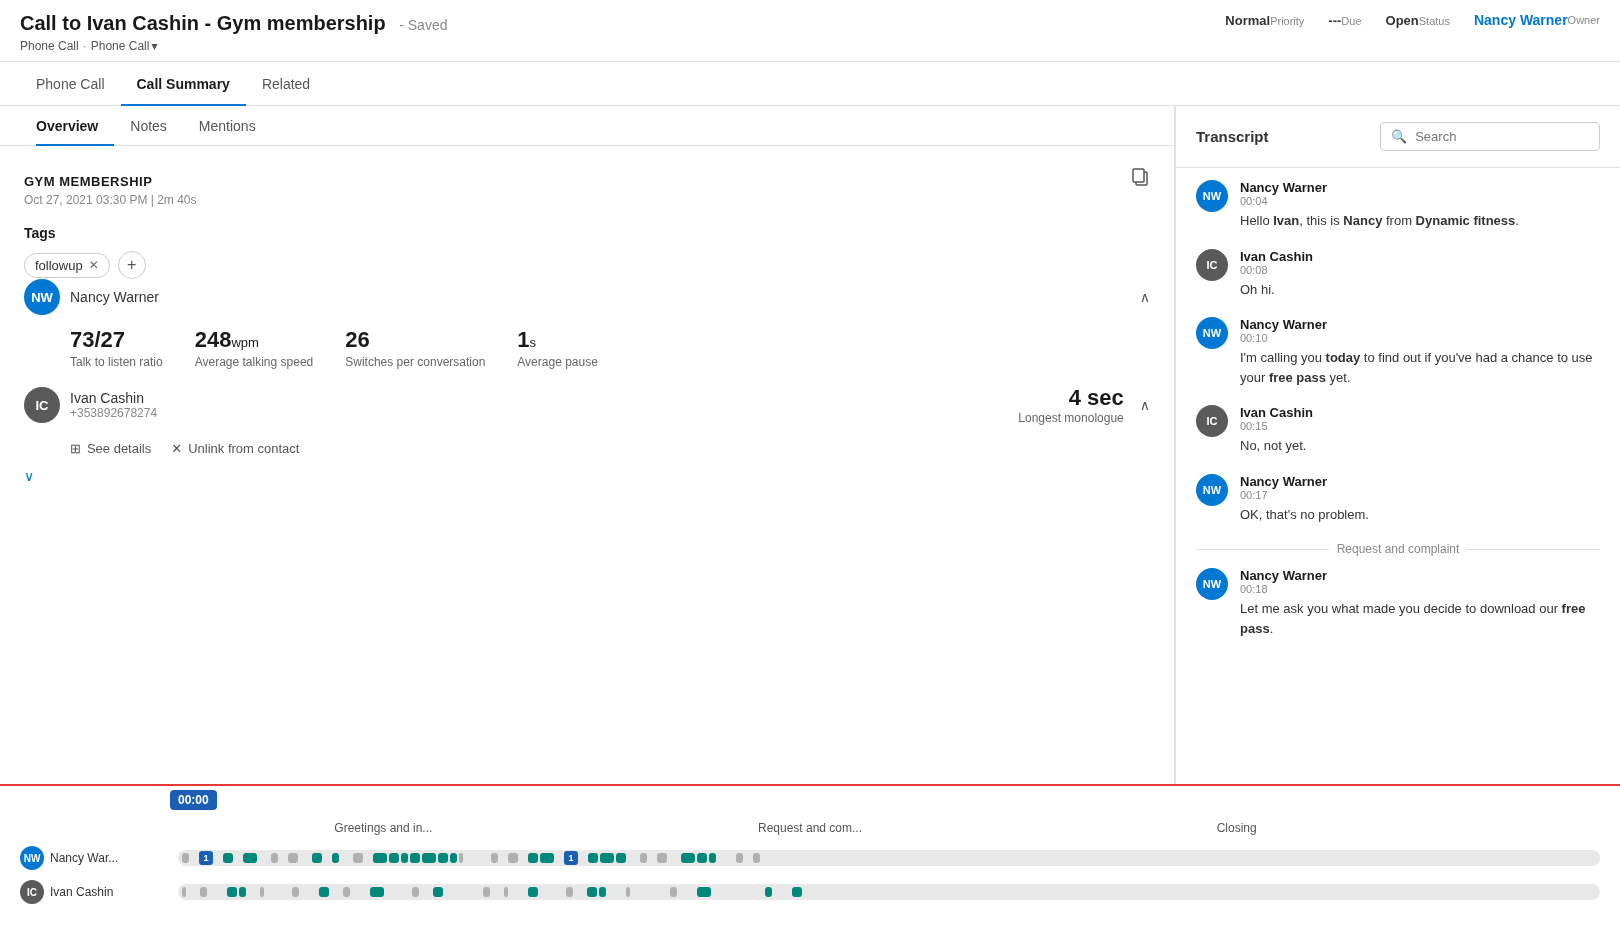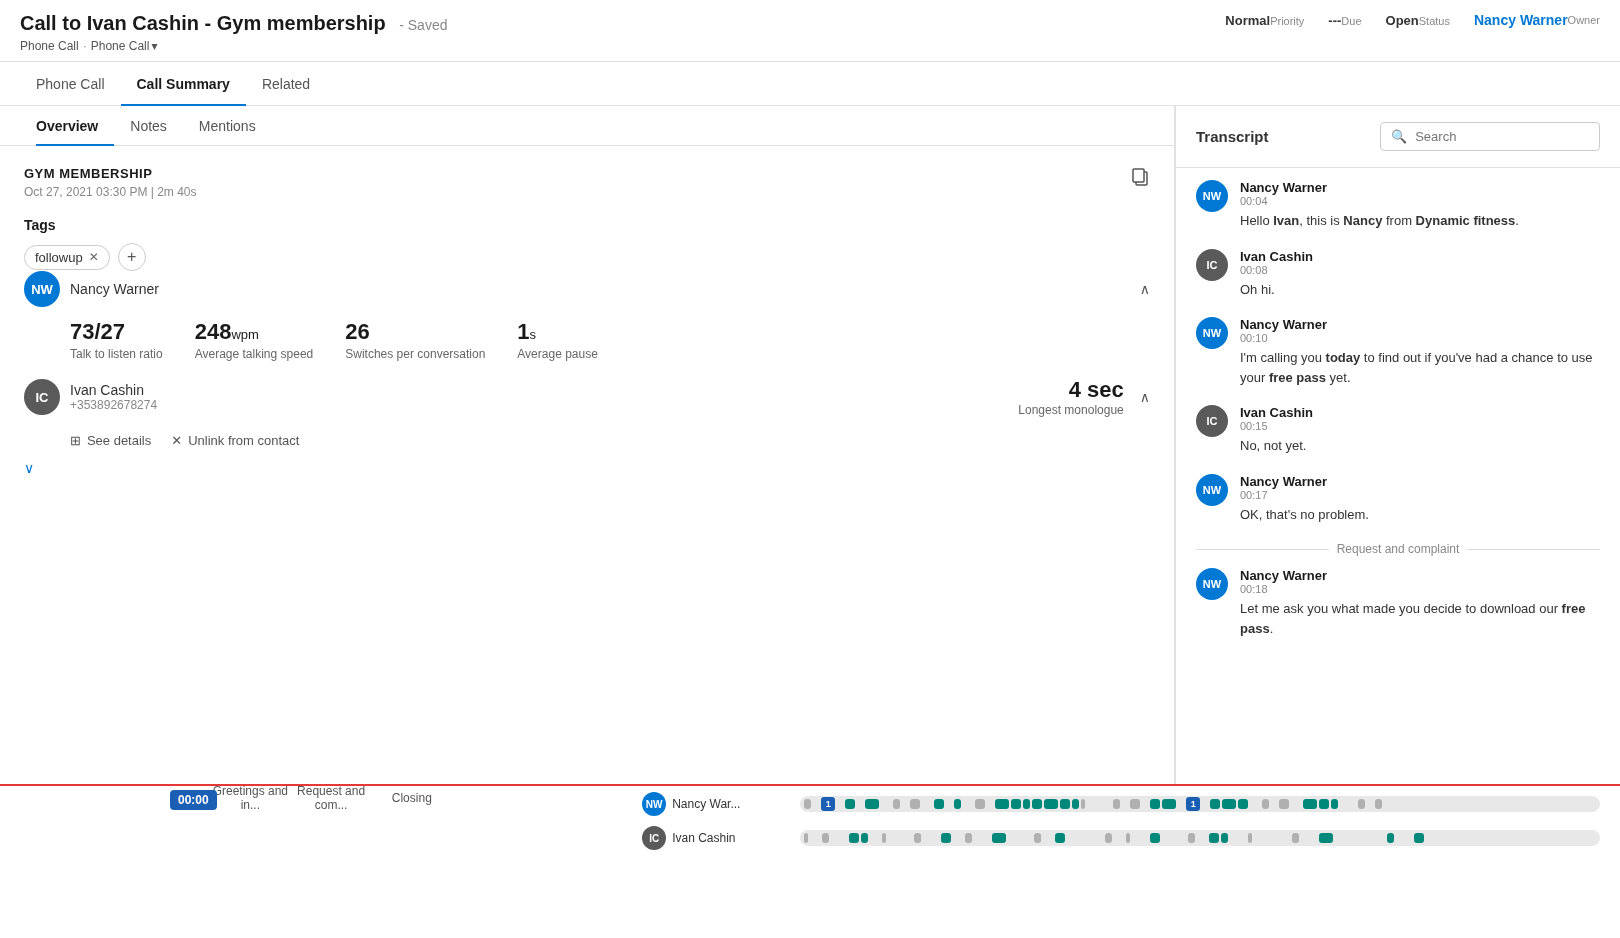--- a/index.html
+++ b/index.html
@@ -133,20 +133,21 @@
 
     
     .overview-content {
       padding: 20px 24px;
     }
     .gym-title {
       font-size: 13px;
       font-weight: 700;
       color: #1a1a1a;
       letter-spacing: 0.5px;
+      margin-top: 8px;
     }
     .gym-meta {
       font-size: 12px;
       color: #888;
       margin-top: 4px;
     }
     .copy-btn {
       float: right;
       cursor: pointer;
       color: #555;
@@ -385,21 +386,21 @@
       height: 1px;
       background: #ddd;
     }
 
     
     .timeline-bar {
       height: 140px;
       background: #fff;
       border-top: 2px solid #e53935;
       display: flex;
-      flex-direction: row;
+      flex-direction: column;
       padding: 0;
       position: relative;
     }
     .timeline-timestamp {
       background: #1a5fb4;
       color: #fff;
       font-size: 12px;
       font-weight: 600;
       padding: 3px 8px;
       border-radius: 4px;

